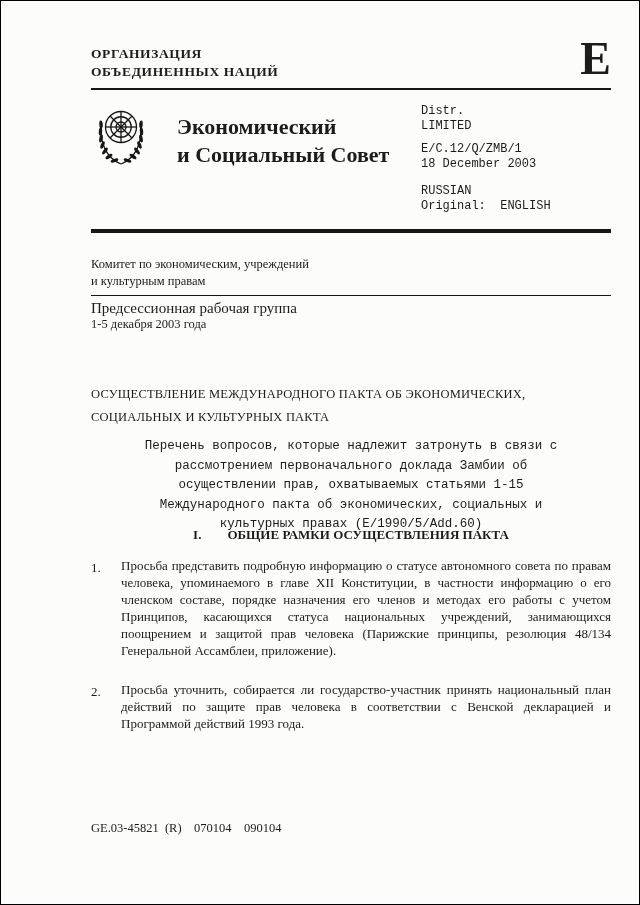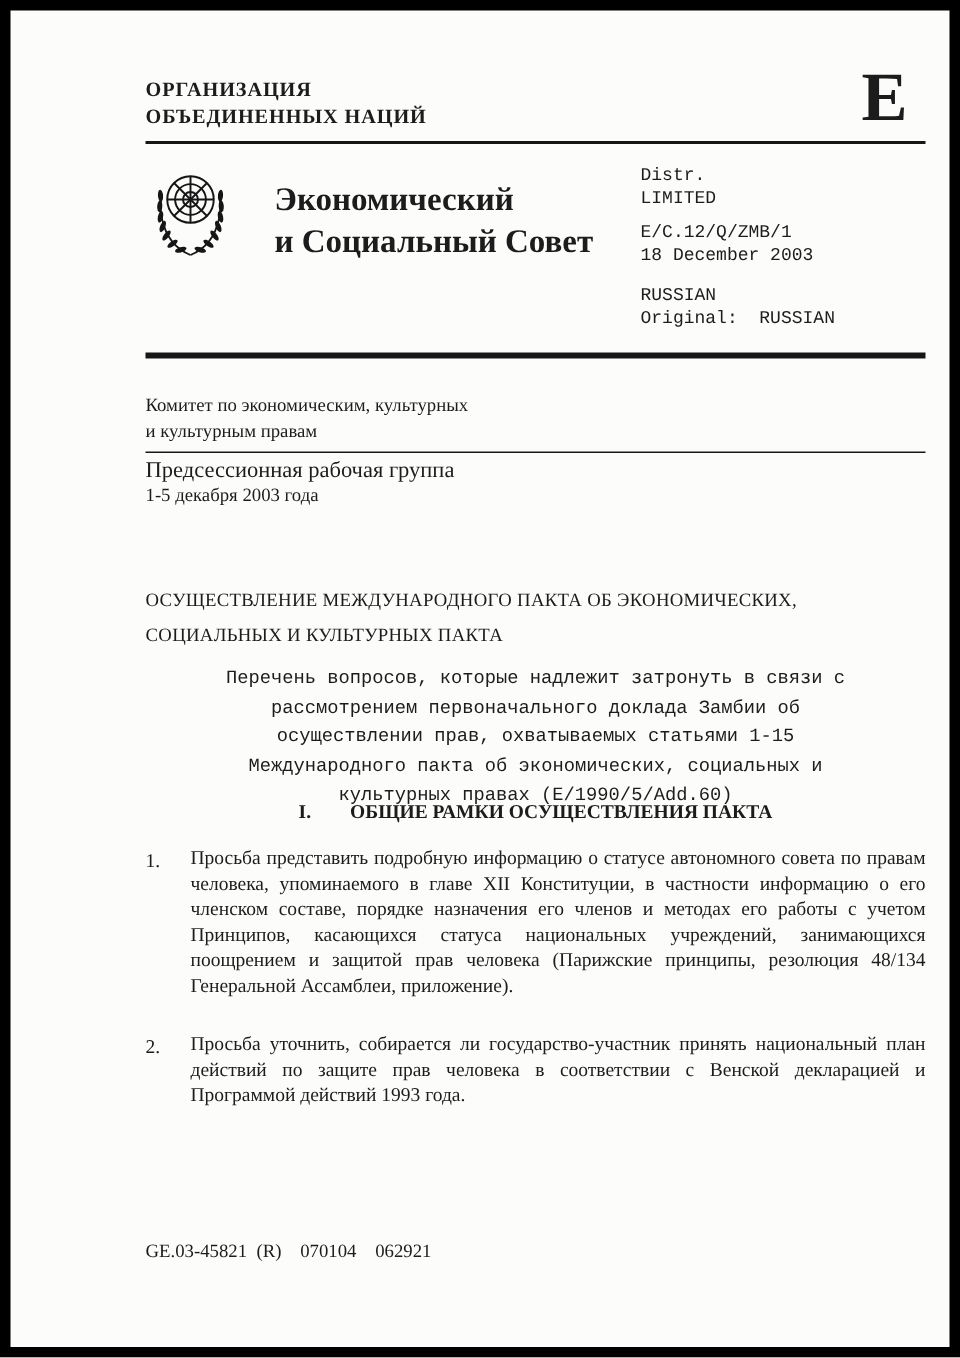--- a/index.html
+++ b/index.html
@@ -3,21 +3,21 @@
 <meta charset="utf-8">
 <style>
   * { margin: 0; padding: 0; box-sizing: border-box; }
   html, body { background: #e9e9e7; }
   .page {
     position: relative;
     width: 640px;
     height: 905px;
     margin: 0 auto;
     background: #fcfcfa;
-    border: 7px solid #000000;
+    border: 1px solid #000000;
     font-family: "Liberation Serif", "DejaVu Serif", serif;
     color: #1c1c1c;
     overflow: hidden;
   }
   .abs { position: absolute; }
 
   .org {
     left: 90px; top: 44px;
     font-weight: bold;
     font-size: 13.5px;
@@ -162,28 +162,28 @@
     <div class="group">
       <div>Distr.</div>
       <div>LIMITED</div>
     </div>
     <div class="group">
       <div>E/C.12/Q/ZMB/1</div>
       <div>18 December 2003</div>
     </div>
     <div class="group group-lang">
       <div>RUSSIAN</div>
-      <div class="pre">Original:  RUSSIAN</div>
+      <div class="pre">Original:  ENGLISH</div>
     </div>
   </div>
 
   <div class="abs rule rule-thick"></div>
 
   <div class="abs session-block">
-    <div>Комитет по экономическим, культурных</div>
+    <div>Комитет по экономическим, учреждений</div>
     <div>и культурным правам</div>
   </div>
 
   <div class="abs rule rule-session"></div>
 
   <div class="abs working-group">Предсессионная рабочая группа</div>
   <div class="abs session-dates">1-5 декабря 2003 года</div>
 
   <div class="abs doc-title">
     <div>ОСУЩЕСТВЛЕНИЕ МЕЖДУНАРОДНОГО ПАКТА ОБ ЭКОНОМИЧЕСКИХ,</div>
@@ -203,15 +203,15 @@
     <div class="para">
       <span class="para-num">1.</span>
       <div class="para-text">Просьба представить подробную информацию о статусе автономного совета по правам человека, упоминаемого в главе XII Конституции, в частности информацию о его членском составе, порядке назначения его членов и методах его работы с учетом Принципов, касающихся статуса национальных учреждений, занимающихся поощрением и защитой прав человека (Парижские принципы, резолюция 48/134 Генеральной Ассамблеи, приложение).</div>
     </div>
     <div class="para">
       <span class="para-num">2.</span>
       <div class="para-text">Просьба уточнить, собирается ли государство-участник принять национальный план действий по защите прав человека в соответствии с Венской декларацией и Программой действий 1993 года.</div>
     </div>
   </div>
 
-  <div class="abs footer">GE.03-45821  (R)    070104    062921</div>
+  <div class="abs footer">GE.03-45821  (R)    070104    090104</div>
 
 </div>
 
 </body></html>

